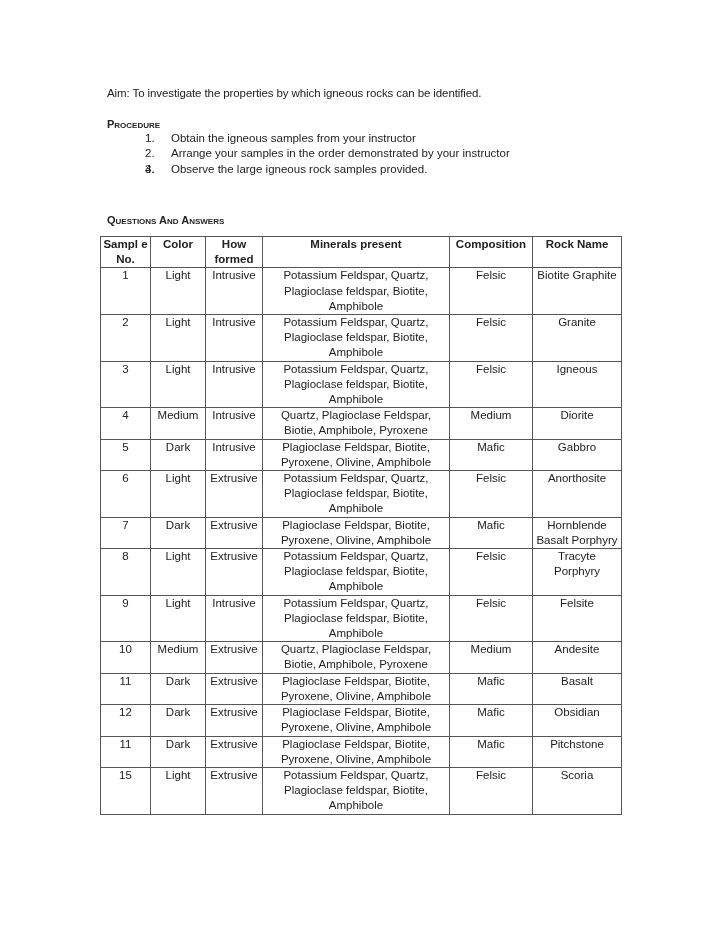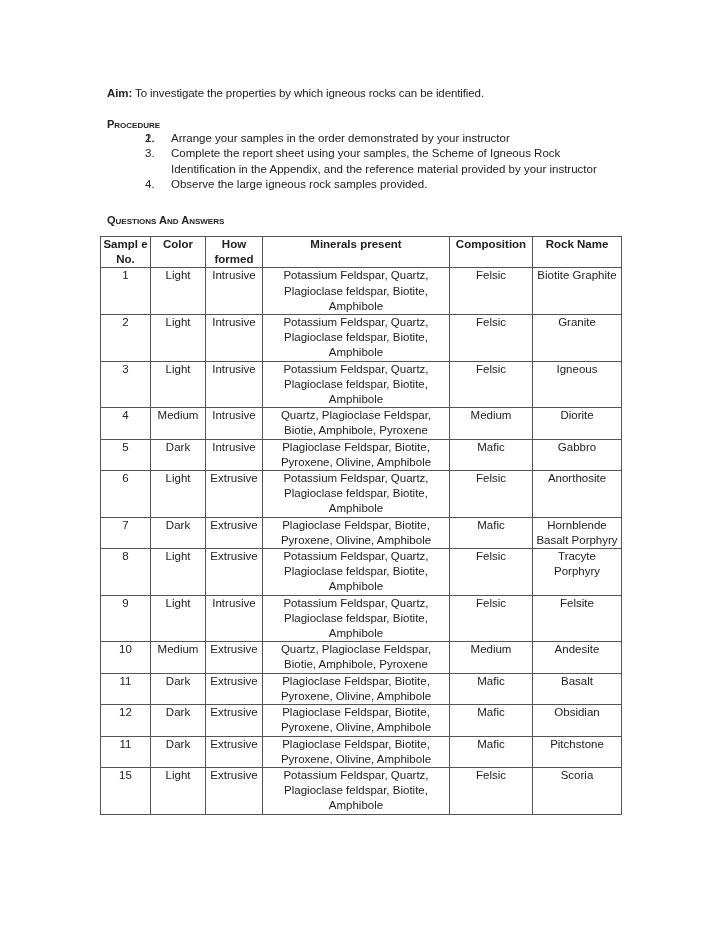--- a/index.html
+++ b/index.html
@@ -1,19 +1,19 @@
 <!DOCTYPE html>
 <html><head>
 <meta charset="utf-8">
 <style>
   html, body { margin: 0; padding: 0; background: #ffffff; }
   body { width: 728px; height: 942px; position: relative; overflow: hidden;
          font-family: "Liberation Sans", sans-serif; color: #222; font-size: 11.5px; }
   .aim { position: absolute; left: 107px; top: 87px; font-size: 11.5px; letter-spacing: -0.1px; }
-  .aim b { font-weight: bold; }
+  .aim b { font-weight: normal; }
   .section-title { position: absolute; left: 107px; font-weight: bold; font-size: 11px;
                    font-variant: small-caps; letter-spacing: 0; }
   .proc-title { top: 118px; }
   .qa-title { top: 214px; }
   .proc-list { position: absolute; left: 145px; top: 131px; margin: 0; padding: 0; list-style: none; width: 480px; }
   .proc-list li { position: relative; padding-left: 26px; line-height: 15.3px; }
   .proc-list .num { position: absolute; left: 0; top: 0; }
   table { position: absolute; left: 100px; top: 236px; border-collapse: collapse; width: 521px;
           table-layout: fixed; }
   td, th { border: 1px solid #555; text-align: center; vertical-align: top;
@@ -22,23 +22,23 @@
   col.c1 { width: 50px; } col.c2 { width: 55px; } col.c3 { width: 57px; }
   col.c4 { width: 187px; } col.c5 { width: 83px; } col.c6 { width: 89px; }
 </style>
 </head>
 <body>
 
 <div class="aim"><b>Aim:</b><span> To investigate the properties by which igneous rocks can be identified.</span></div>
 
 <div class="section-title proc-title">Procedure</div>
 <ol class="proc-list">
-  <li><span class="num">1.</span></li>
+  <li><span class="num">1.</span><span>Obtain the igneous samples from your instructor</span></li>
   <li><span class="num">2.</span><span>Arrange your samples in the order demonstrated by your instructor</span></li>
-  <li><span class="num">3.</span><span>Complete the report sheet using your samples, the Scheme of Igneous Rock Identification in the Appendix, and the reference material provided by your instructor</span></li>
+  <li><span class="num">3.</span></li>
   <li><span class="num">4.</span><span>Observe the large igneous rock samples provided.</span></li>
 </ol>
 
 <div class="section-title qa-title">Questions And Answers</div>
 
 <table>
   <colgroup>
       <col class="c1">
       <col class="c2">
       <col class="c3">

